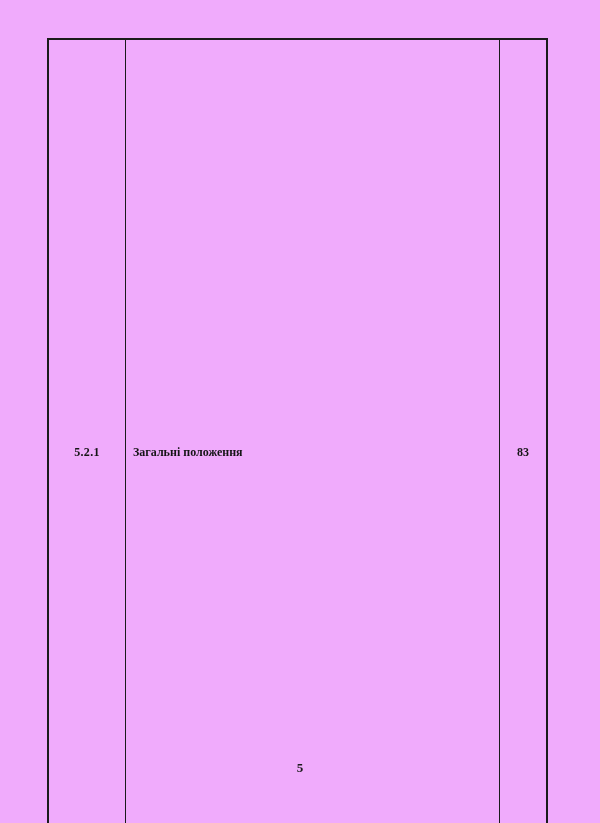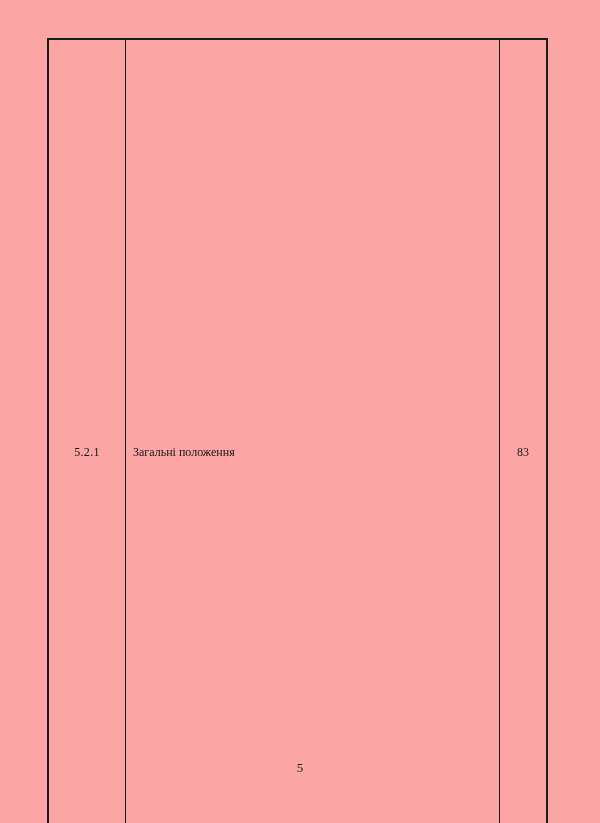--- a/index.html
+++ b/index.html
@@ -5,23 +5,24 @@
   html, body {
     margin: 0;
     padding: 0;
     background: #ffffff;
     font-family: "Liberation Serif", serif;
   }
   .page {
     position: relative;
     width: 600px;
     height: 823px;
-    background: #fca5a5;
+    background: #f0abfc;
     color: #151515;
     overflow: hidden;
+    font-weight: bold;
   }
   table.toc {
     position: absolute;
     left: 47px;
     top: 38px;
     width: 501px;
     border-collapse: collapse;
     table-layout: fixed;
   }
   table.toc, table.toc td {

